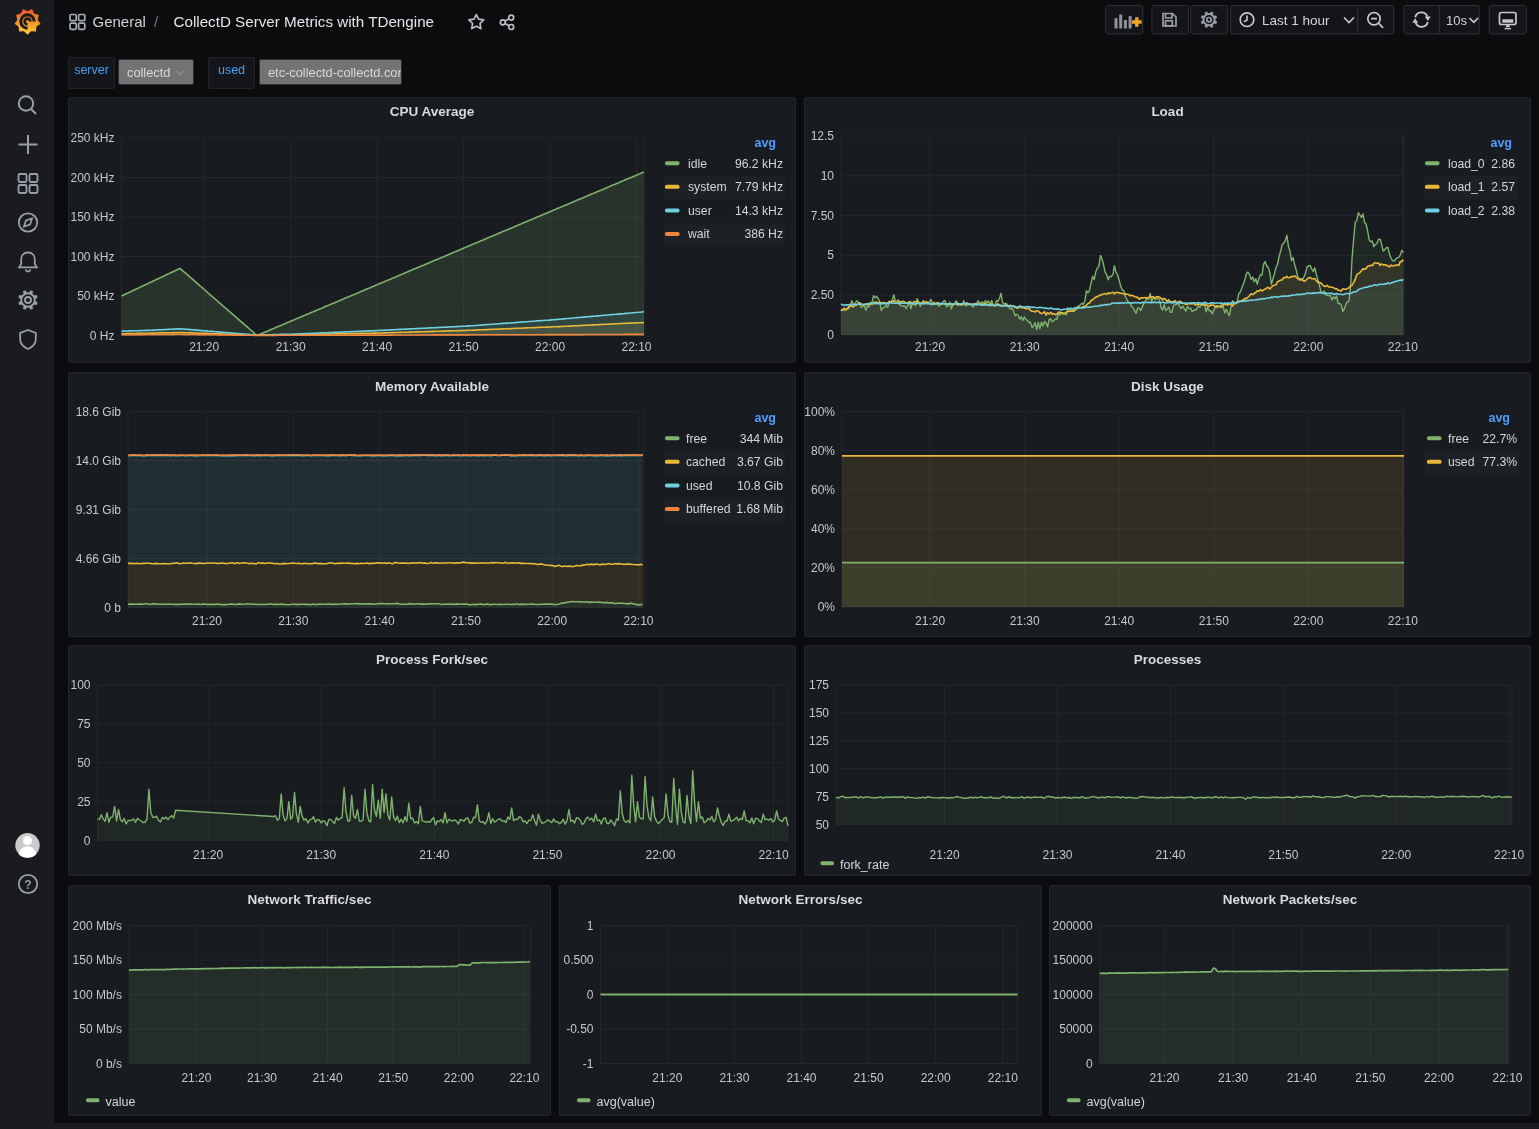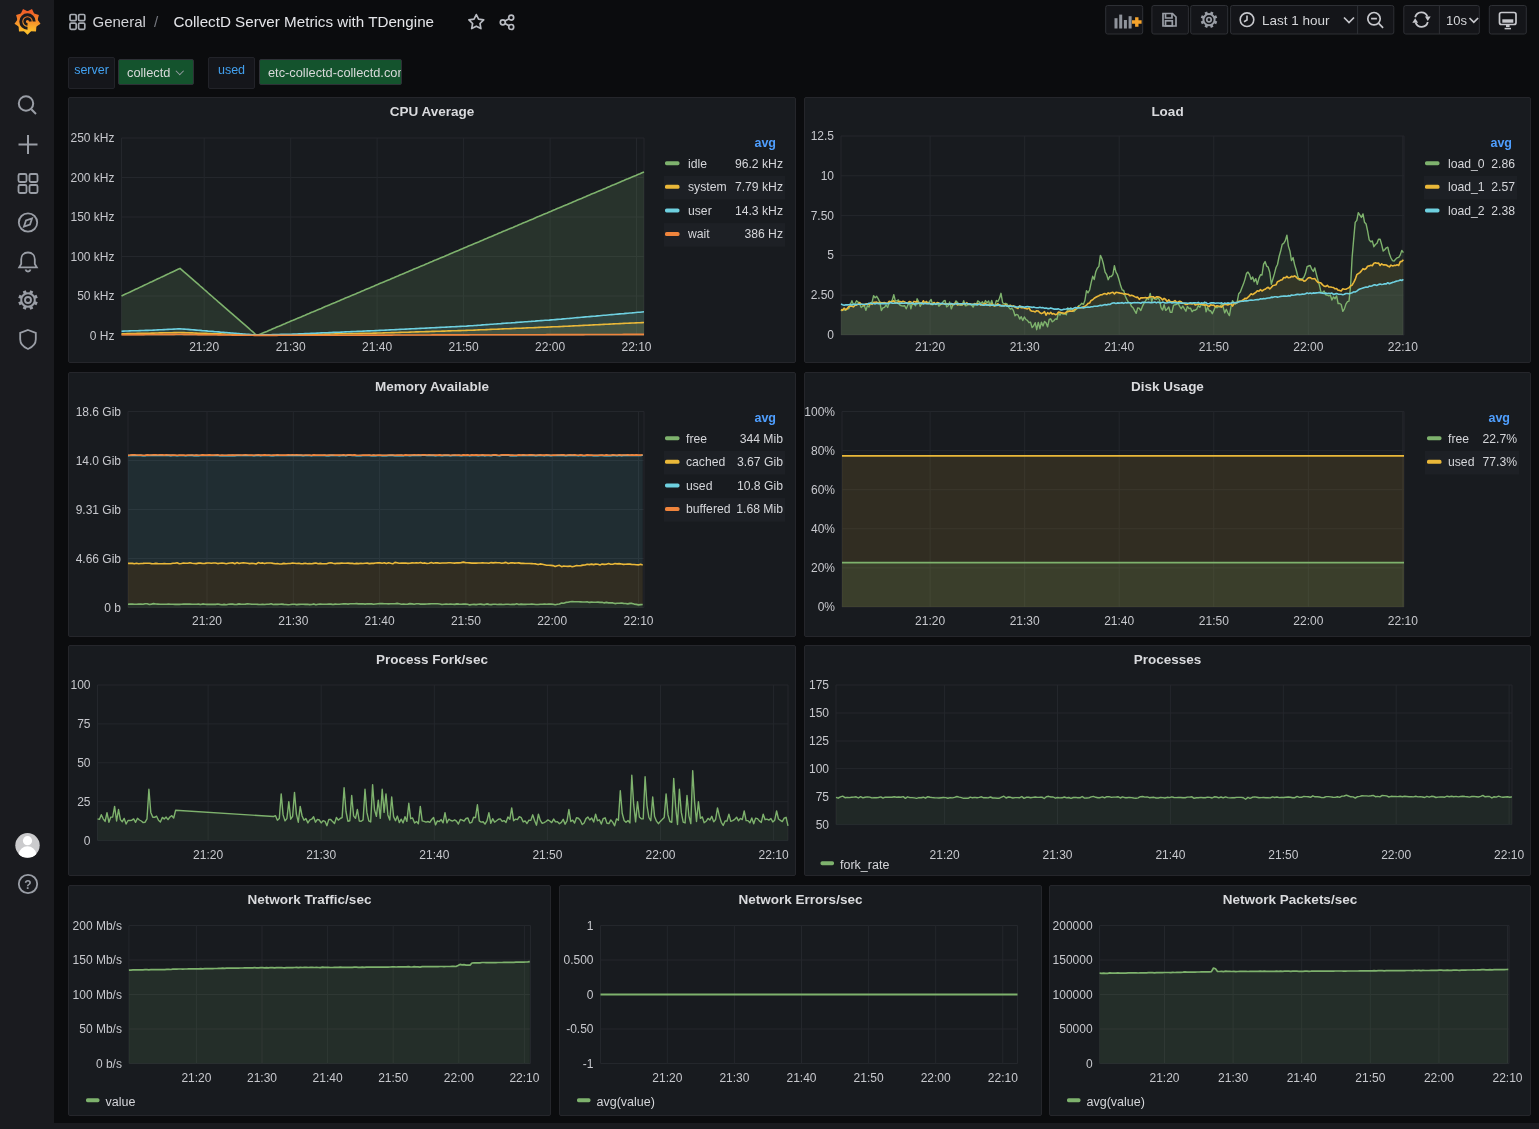--- a/index.html
+++ b/index.html
@@ -4,21 +4,21 @@
 * { margin:0; padding:0; box-sizing:border-box; }
 html,body { width:1539px; height:1129px; background:#0b0c0e; overflow:hidden;
   font-family:"Liberation Sans",sans-serif; }
 #app { position:relative; width:1539px; height:1129px; }
 #sidebar { position:absolute; left:0; top:0; width:54px; height:1129px; background:#1a1b1f; }
 #bstrip { position:absolute; left:0; top:1123px; width:1539px; height:6px; background:#1a1b1f; }
 .panel { position:absolute; background:#181b1f; border:1px solid #25262b; border-radius:2px; }
 .ov { position:absolute; }
 .chip { position:absolute; top:57px; height:32px; background:#15161b; border:1px solid #222329;
   border-radius:2px; color:#42a0ef; font-size:12.5px; line-height:24px; text-align:center; }
-.drop { position:absolute; top:59px; height:26px; background:#14532d; border:1px solid #2e3036;
+.drop { position:absolute; top:59px; height:26px; background:#737373; border:1px solid #2e3036;
   border-radius:2px; color:#d8d9da; font-size:12.8px; padding:0 6px 0 8px; display:flex;
   align-items:center; white-space:nowrap; overflow:hidden; }
 .drop i { display:inline-block; width:5.5px; height:5.5px; flex:none;
   border-right:1.5px solid #9a9ea6; border-bottom:1.5px solid #9a9ea6;
   transform:rotate(45deg); margin:-3px 2px 0 7px; }
 </style></head>
 <body>
 <div id="app">
 <div id="sidebar"></div>
 <div class="panel" style="left:68px;top:97px;width:728px;height:266px"></div>

